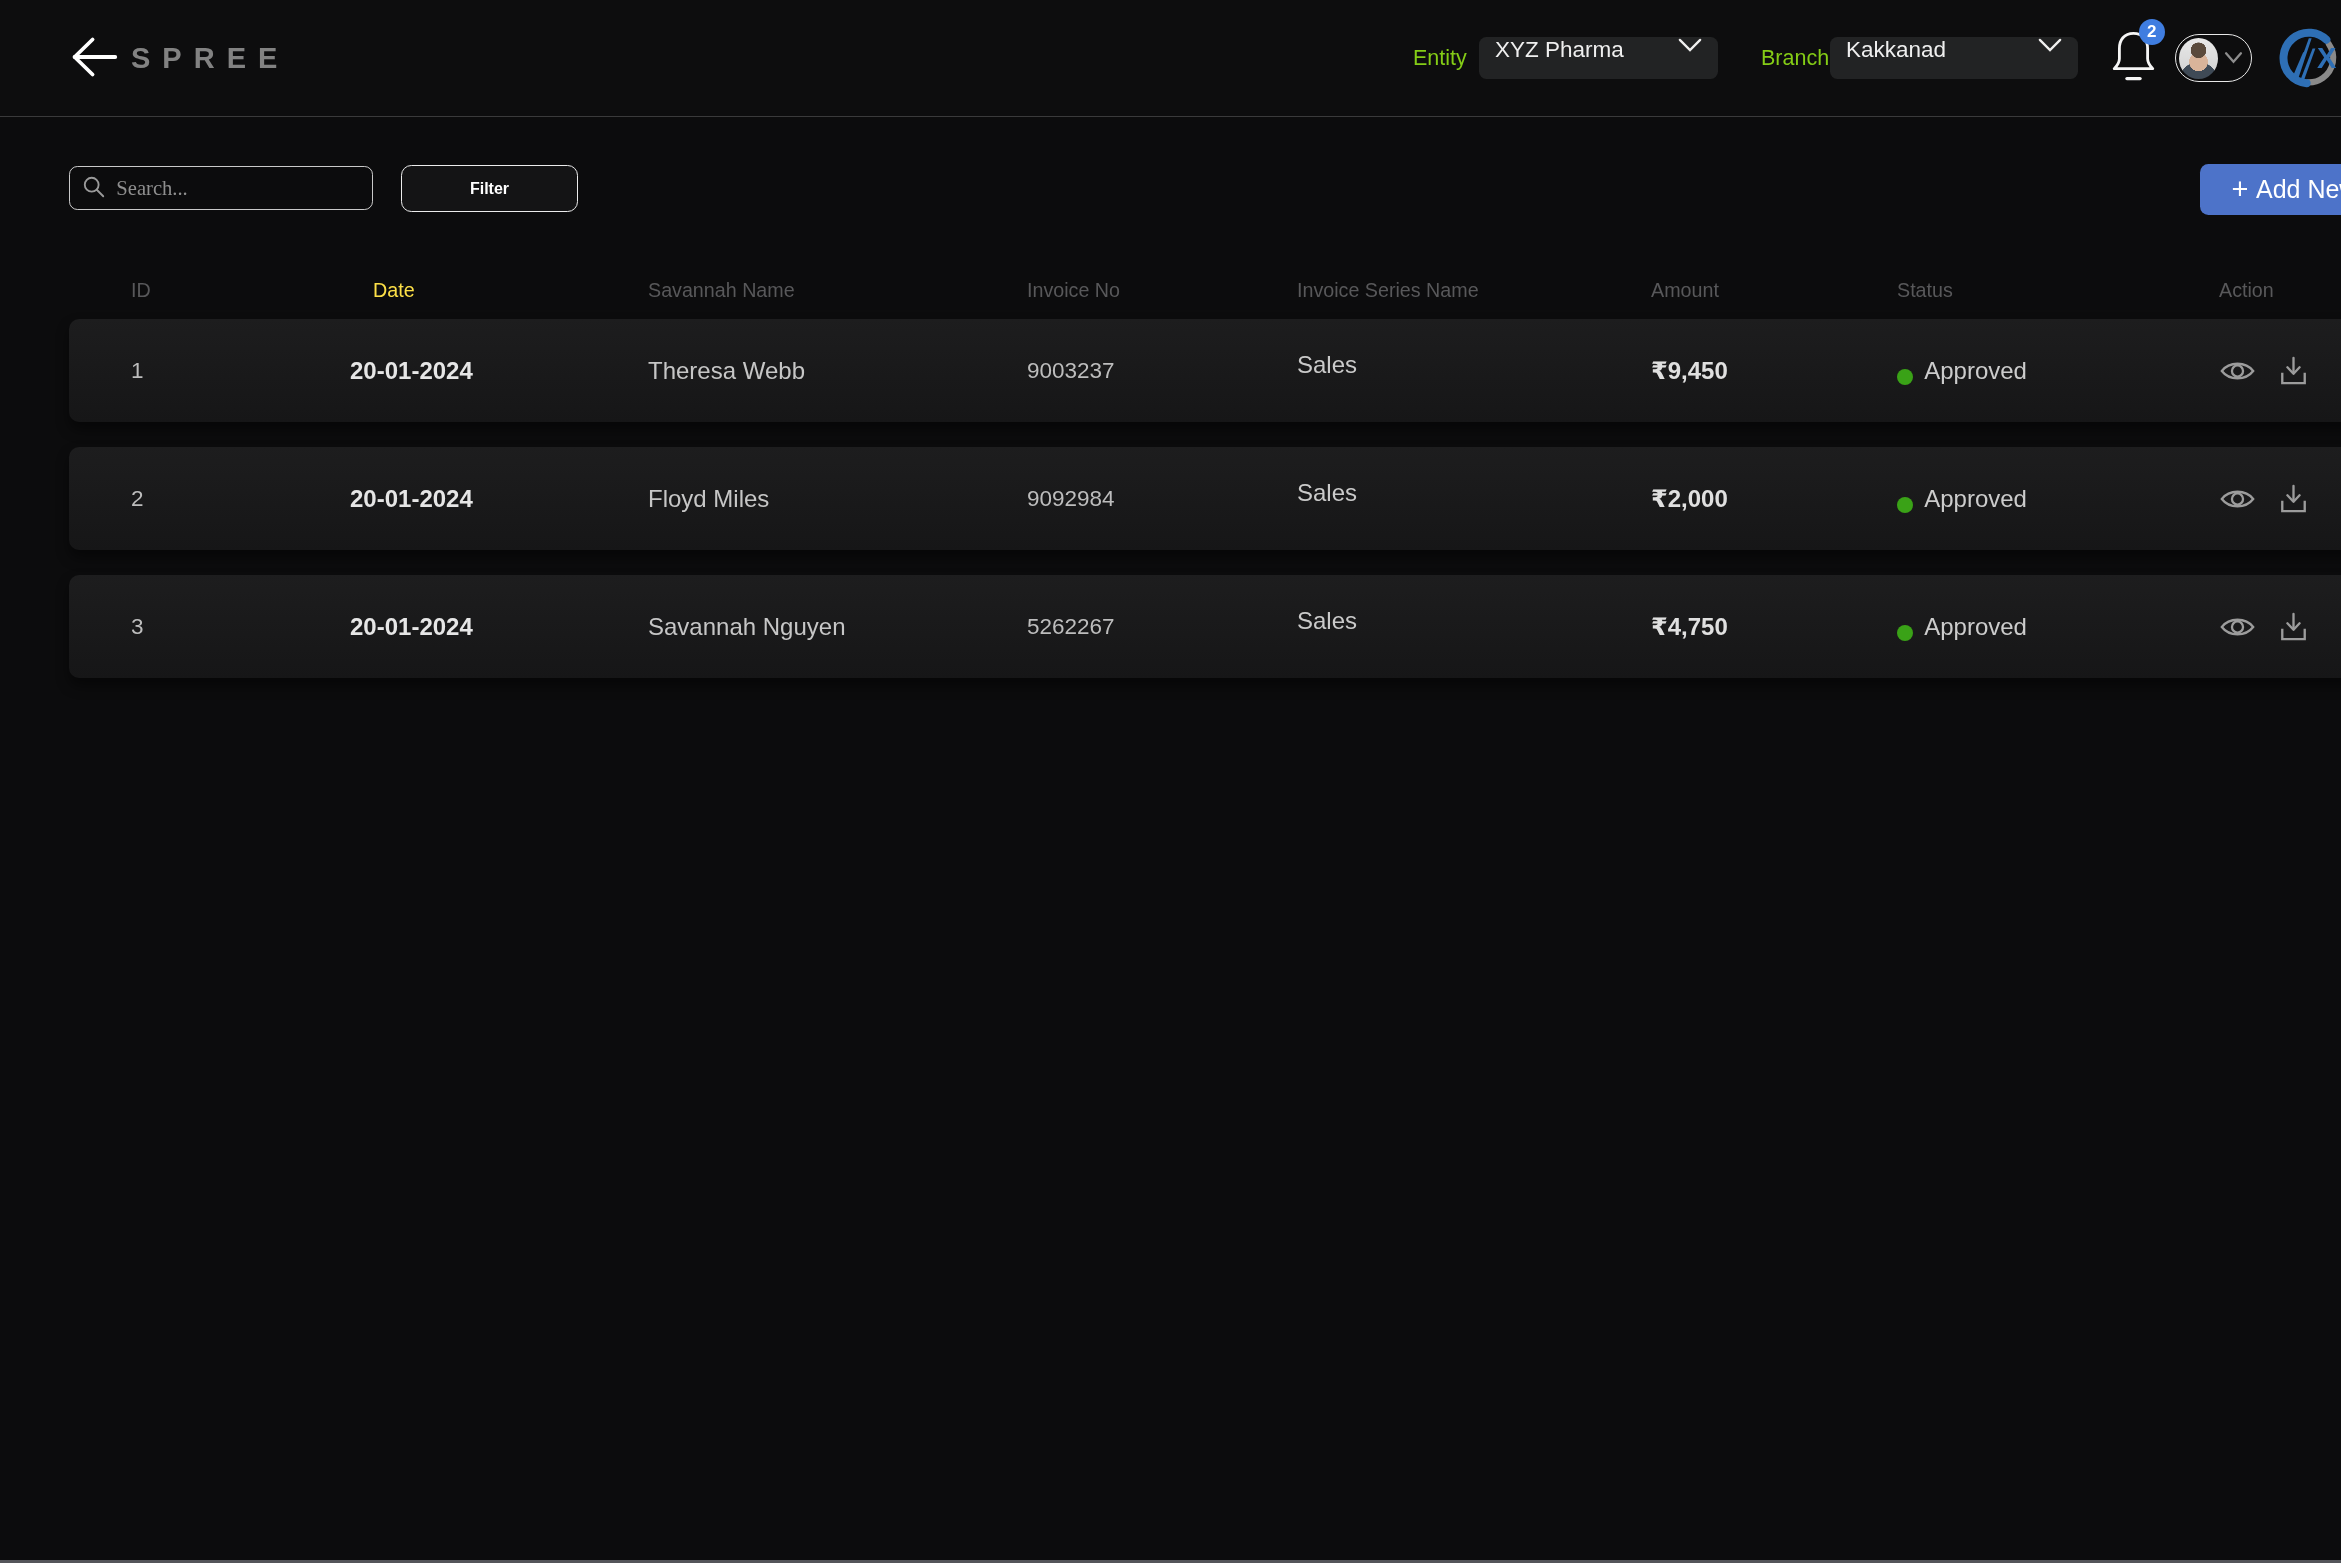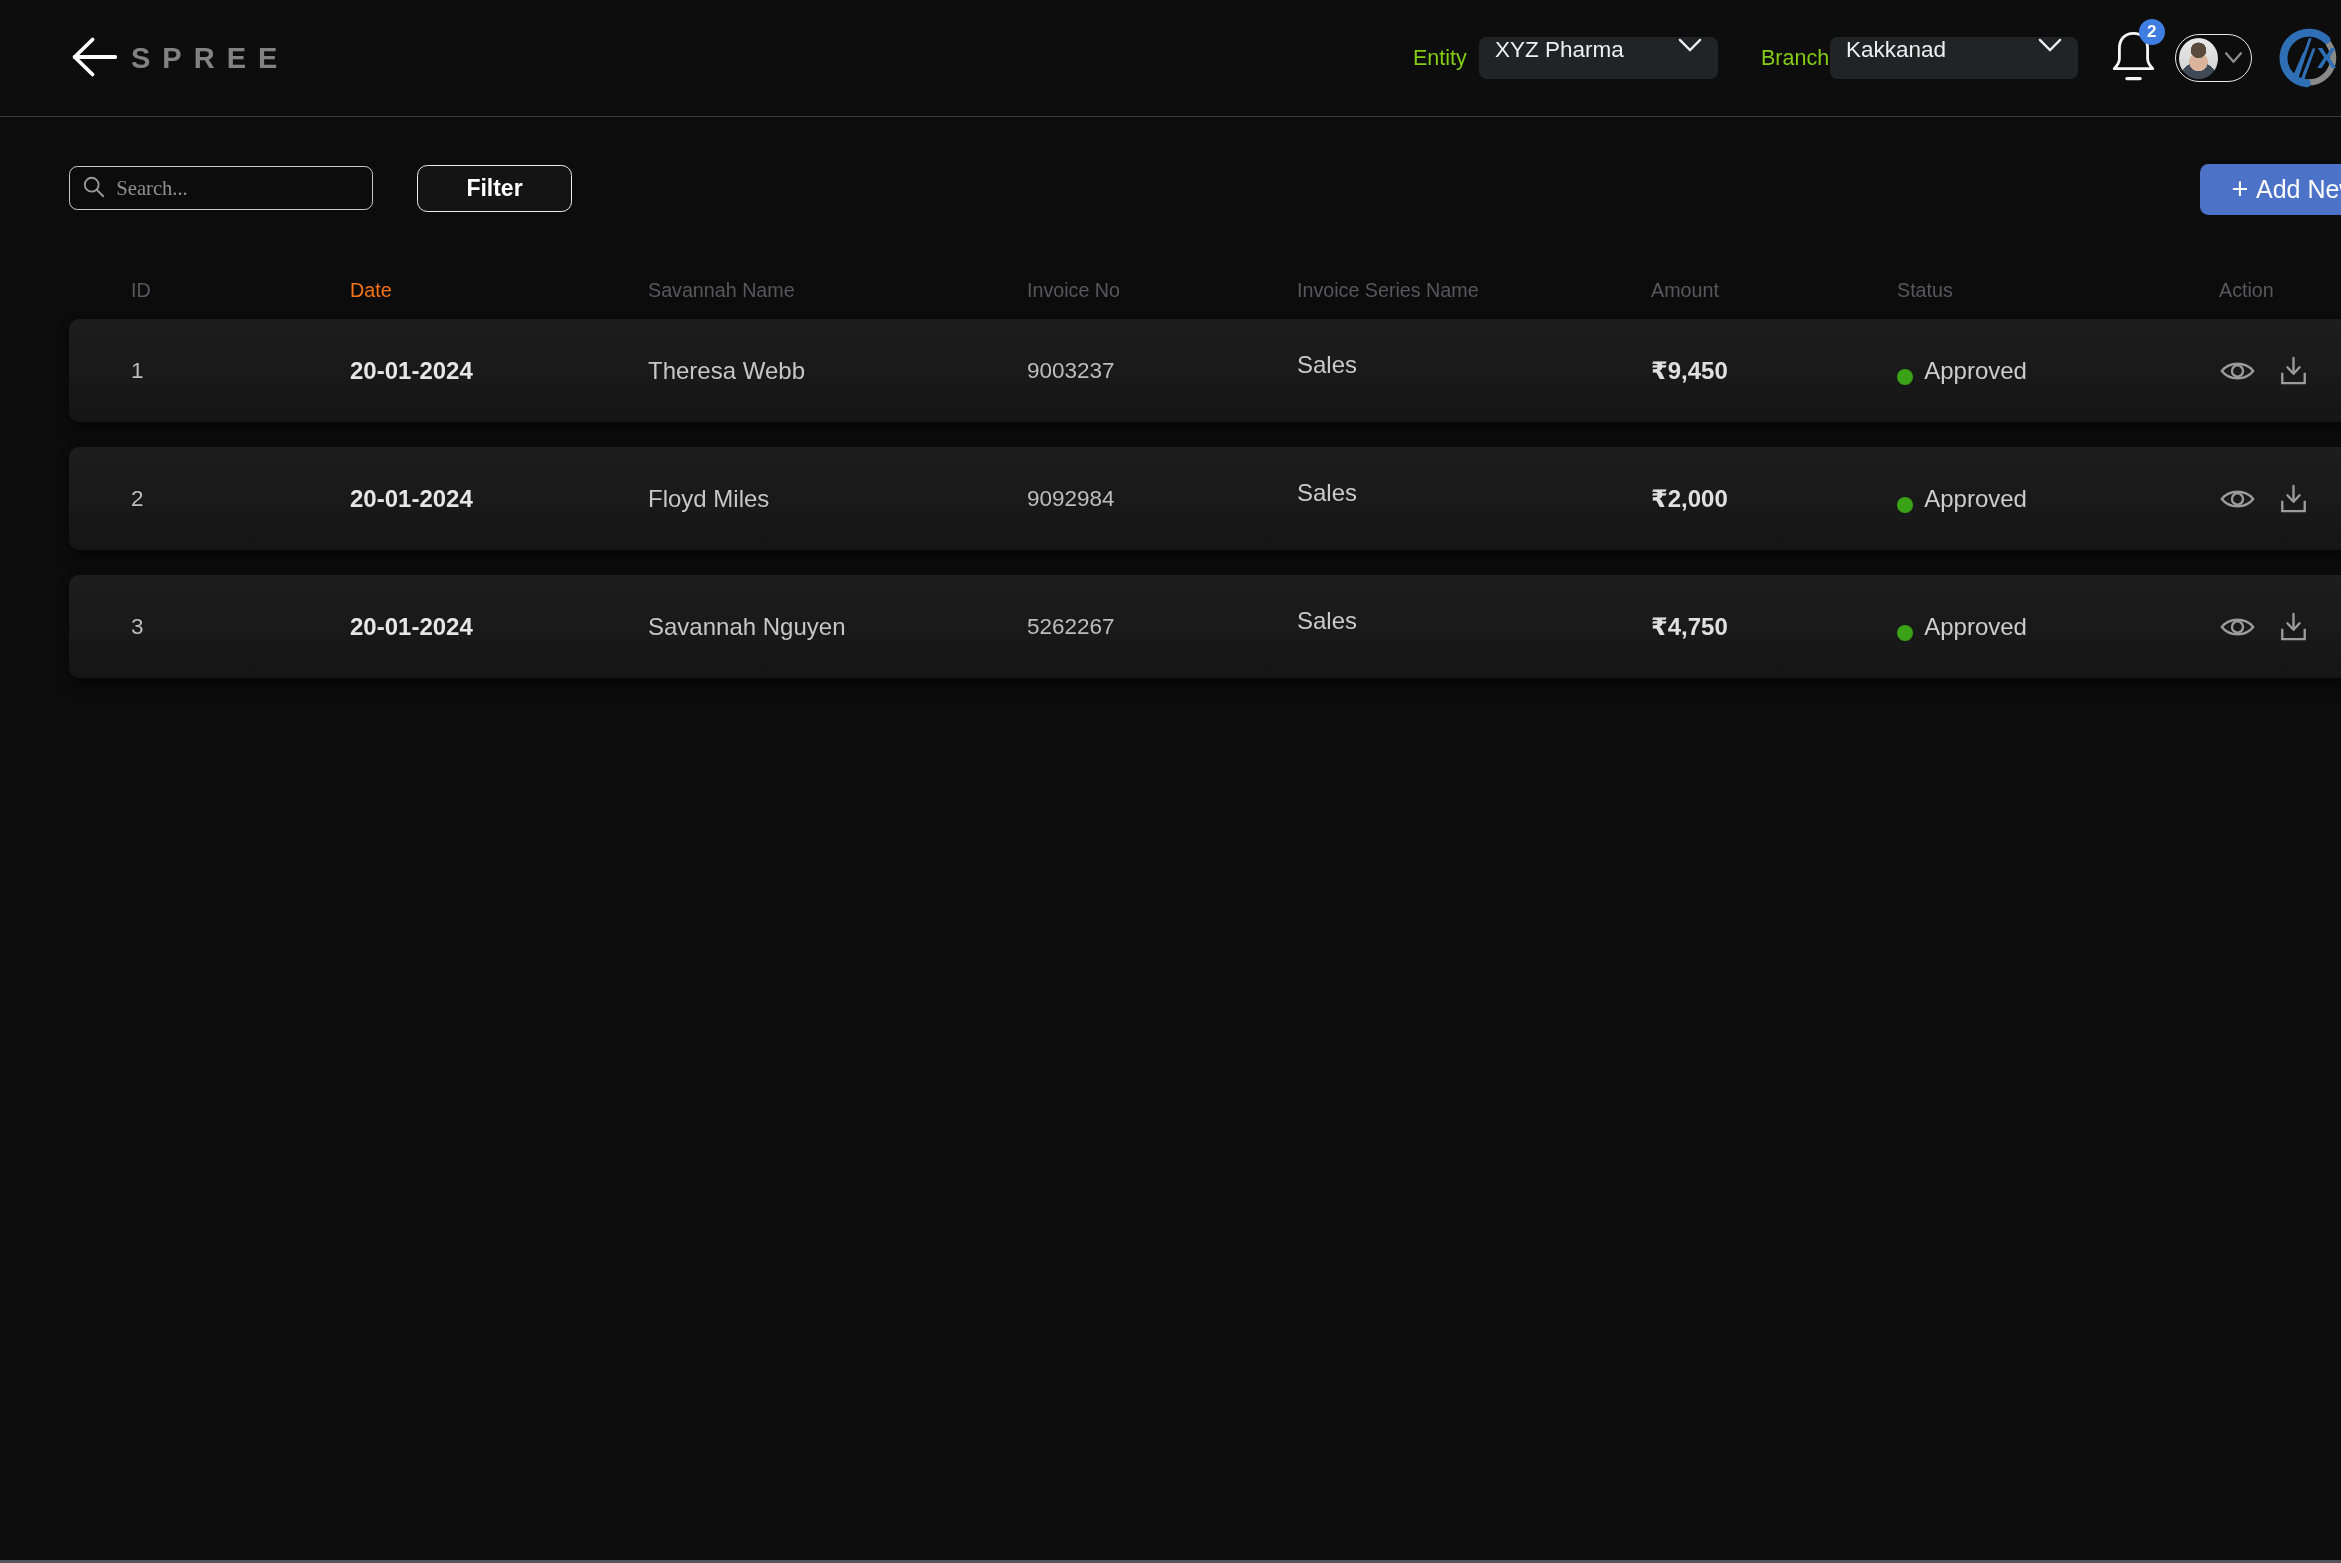--- a/index.html
+++ b/index.html
@@ -81,24 +81,24 @@
     border:1.4px solid rgba(255,255,255,0.78); border-radius:8.4px;
     display:flex; align-items:center; padding:0 12px; gap:10.3px; background:transparent;
   }
   .search-box input {
     background:transparent; border:none; outline:none;
     font-size:20.6px; color:#d9d9d9; width:100%;
     font-family:Liberation Serif, serif;
   }
   .search-box input::placeholder { color:#8f8f8f; }
   .filter-btn {
-    position:absolute; left:401px; top:165px; width:155px; height:47px;
+    position:absolute; left:401px; top:165px; width:177px; height:47px;
     background:#141415; border:1.4px solid #ececec; border-radius:10.3px;
-    color:#ffffff; font-size:23px; font-weight:700;
-    display:flex; align-items:center; justify-content:center; cursor:pointer;margin-left:16px;
+    color:#ffffff; font-size:16px; font-weight:700;
+    display:flex; align-items:center; justify-content:center; cursor:pointer;
   }
   .addnew-btn {
     position:absolute; left:2200px; top:164px; width:189px; height:51px;
     background:#4d73c9; border:none; border-radius:8.4px;
     color:#ffffff; font-size:25px; font-weight:500;
     display:flex; align-items:center; justify-content:center; gap:7.5px; cursor:pointer;
     white-space:nowrap;
   }
 
   
@@ -222,21 +222,21 @@
   <span>Filter</span>
 </div>
 
 <button class="addnew-btn">
   <span style="font-size:29px; font-weight:400;">+</span>
   <span>Add New</span>
 </button>
 
 <div class="thead grid">
   <div class="cell" style="font-size:19.7px;color:#58585a;">ID</div>
-  <div class="cell" style="font-size:19.7px;color:#f97316;">Date</div>
+  <div class="cell" style="font-size:19.7px;color:#fde047;margin-left:23px;">Date</div>
   <div class="cell" style="font-size:19.7px;color:#58585a;">Savannah Name</div>
   <div class="cell" style="font-size:19.7px;color:#58585a;">Invoice No</div>
   <div class="cell" style="font-size:19.7px;color:#58585a;">Invoice Series Name</div>
   <div class="cell" style="font-size:19.7px;color:#58585a;">Amount</div>
   <div class="cell" style="font-size:19.7px;color:#58585a;">Status</div>
   <div class="cell" style="font-size:19.7px;color:#58585a;">Action</div>
 </div>
 
 <div class="rows-wrap" id="rows-wrap">
   <div class="row grid">

